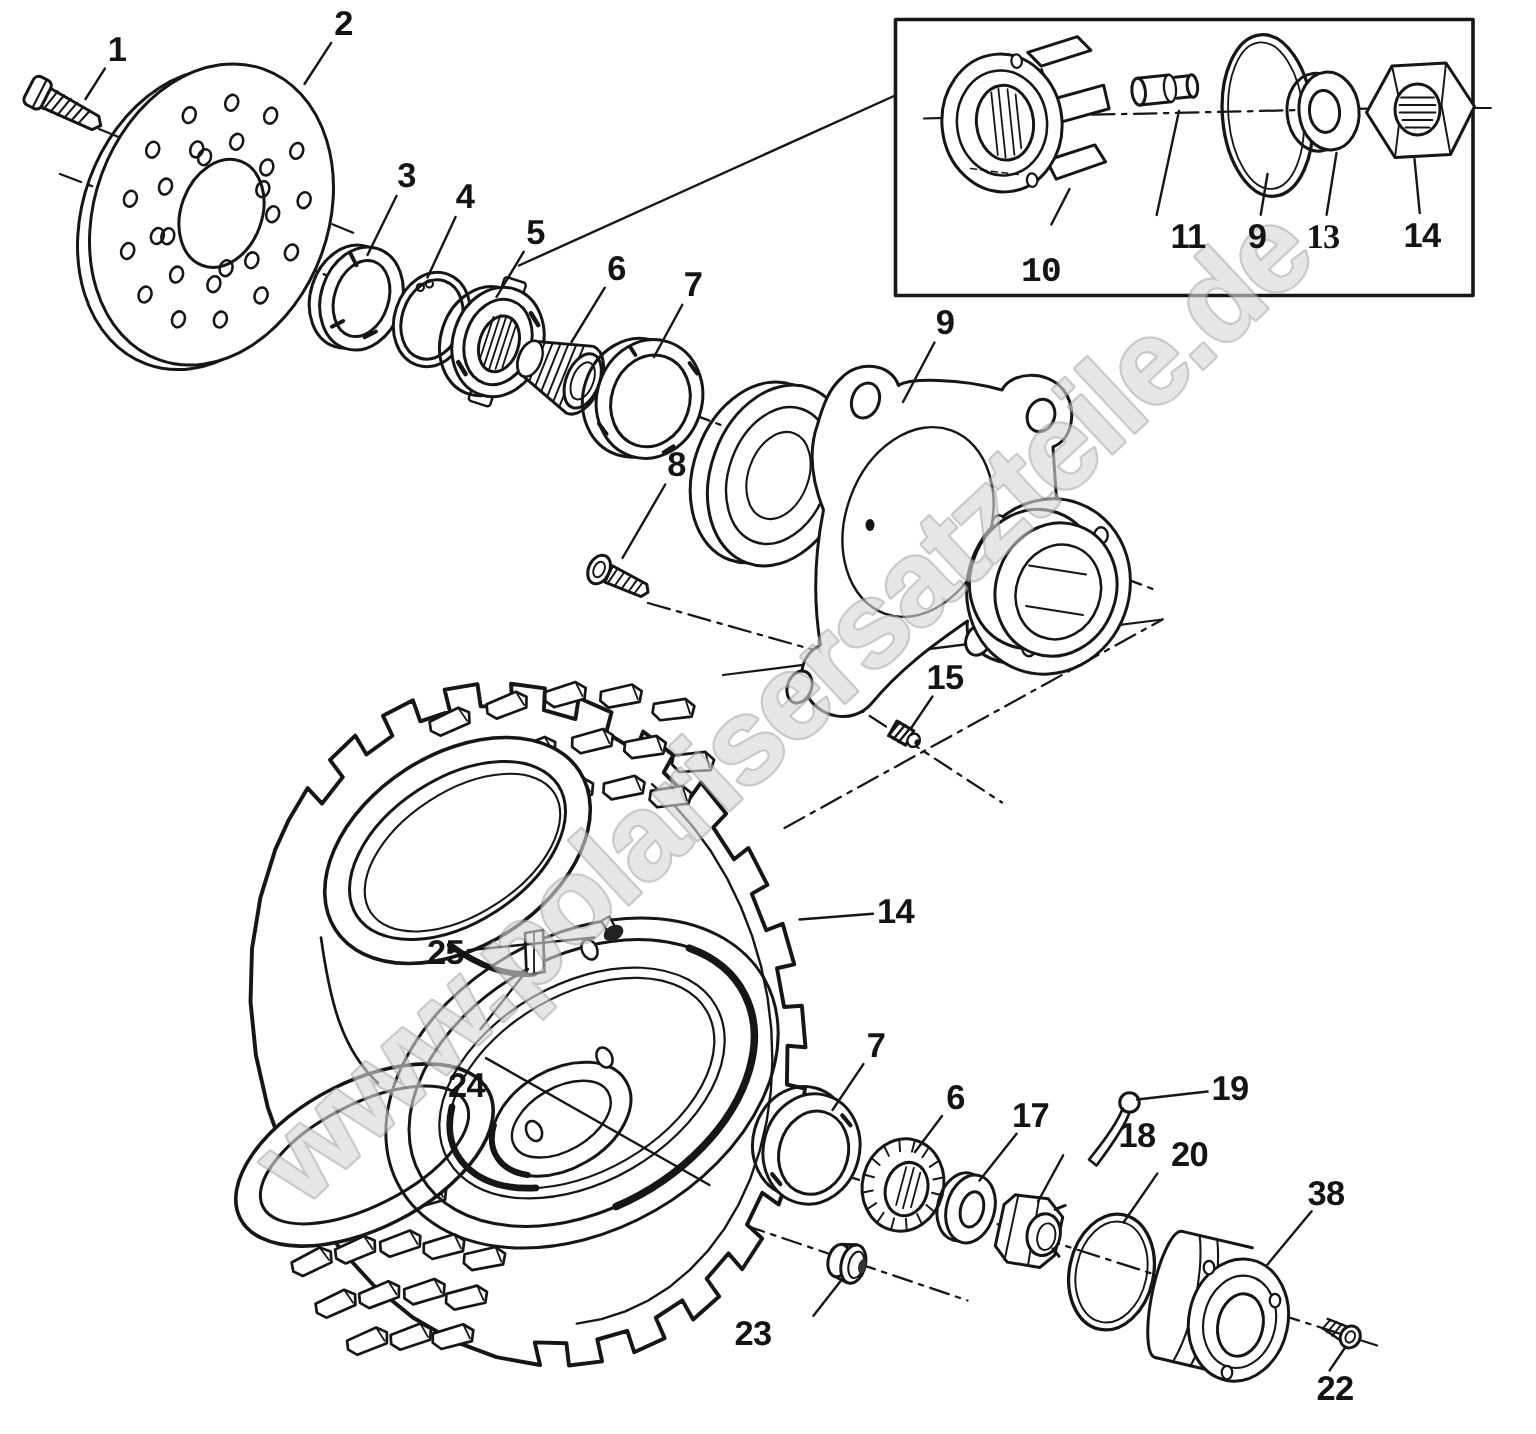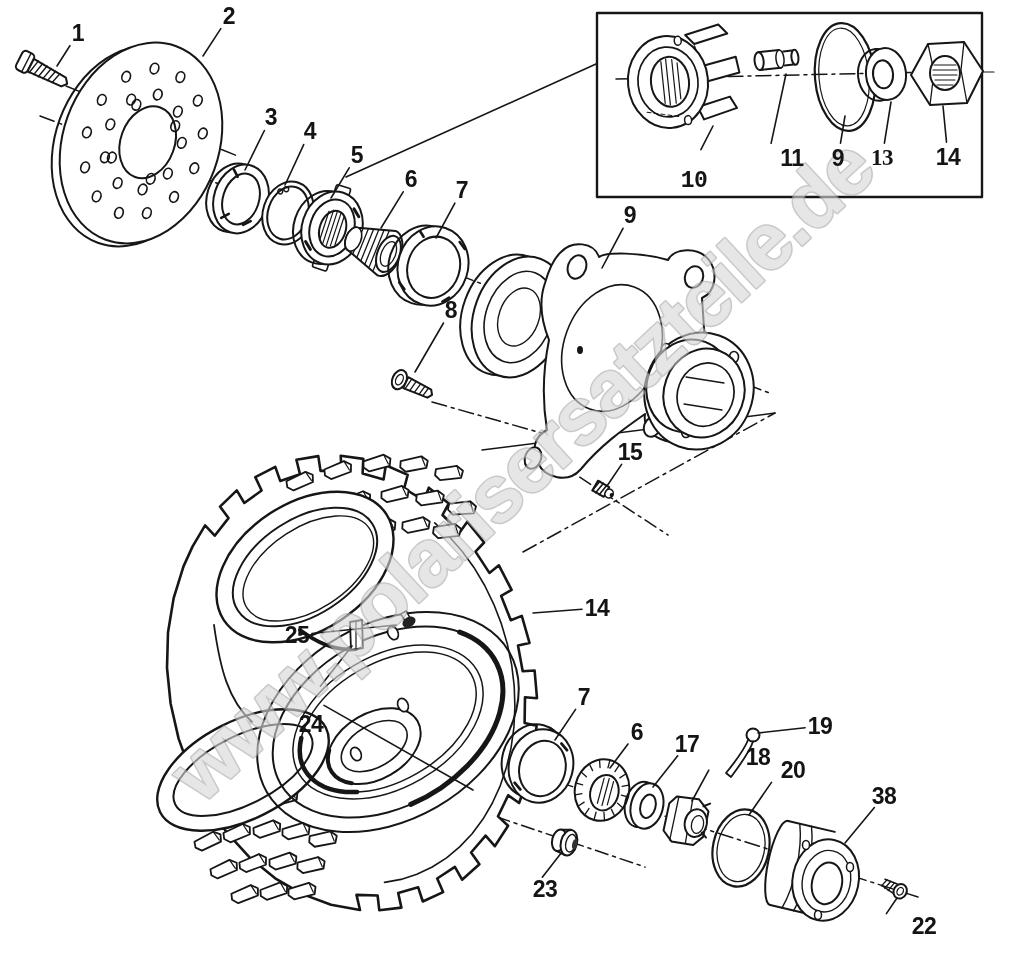--- a/index.html
+++ b/index.html
@@ -525,19 +525,19 @@
       <div class="callout" style="left: 948px; top: 157px;">14</div>
       <div class="callout" style="left: 630px; top: 452px;">15</div>
       <div class="callout" style="left: 597px; top: 608px;">14</div>
       <div class="callout" style="left: 584px; top: 697px;">7</div>
       <div class="callout" style="left: 637px; top: 732px;">6</div>
       <div class="callout" style="left: 687px; top: 744px;">17</div>
       <div class="callout" style="left: 758px; top: 757px;">18</div>
       <div class="callout" style="left: 820px; top: 726px;">19</div>
       <div class="callout" style="left: 780px; top: 770px; margin-left: 13px;">20</div>
       <div class="callout" style="left: 884px; top: 796px;">38</div>
-      <div class="callout" style="left: 924px; top: 926px;">22</div>
-      <div class="callout" style="left: 545px; top: 889px;">23</div>
+      <div class="callout" style="left: 890px; top: 926px;">22</div>
+      <div class="callout" style="left: 502px; top: 889px;">23</div>
       <div class="callout" style="left: 311px; top: 724px;">24</div>
       <div class="callout" style="left: 297px; top: 635px;">25</div>
     </div>
 
 </div>
 
 </body></html>

